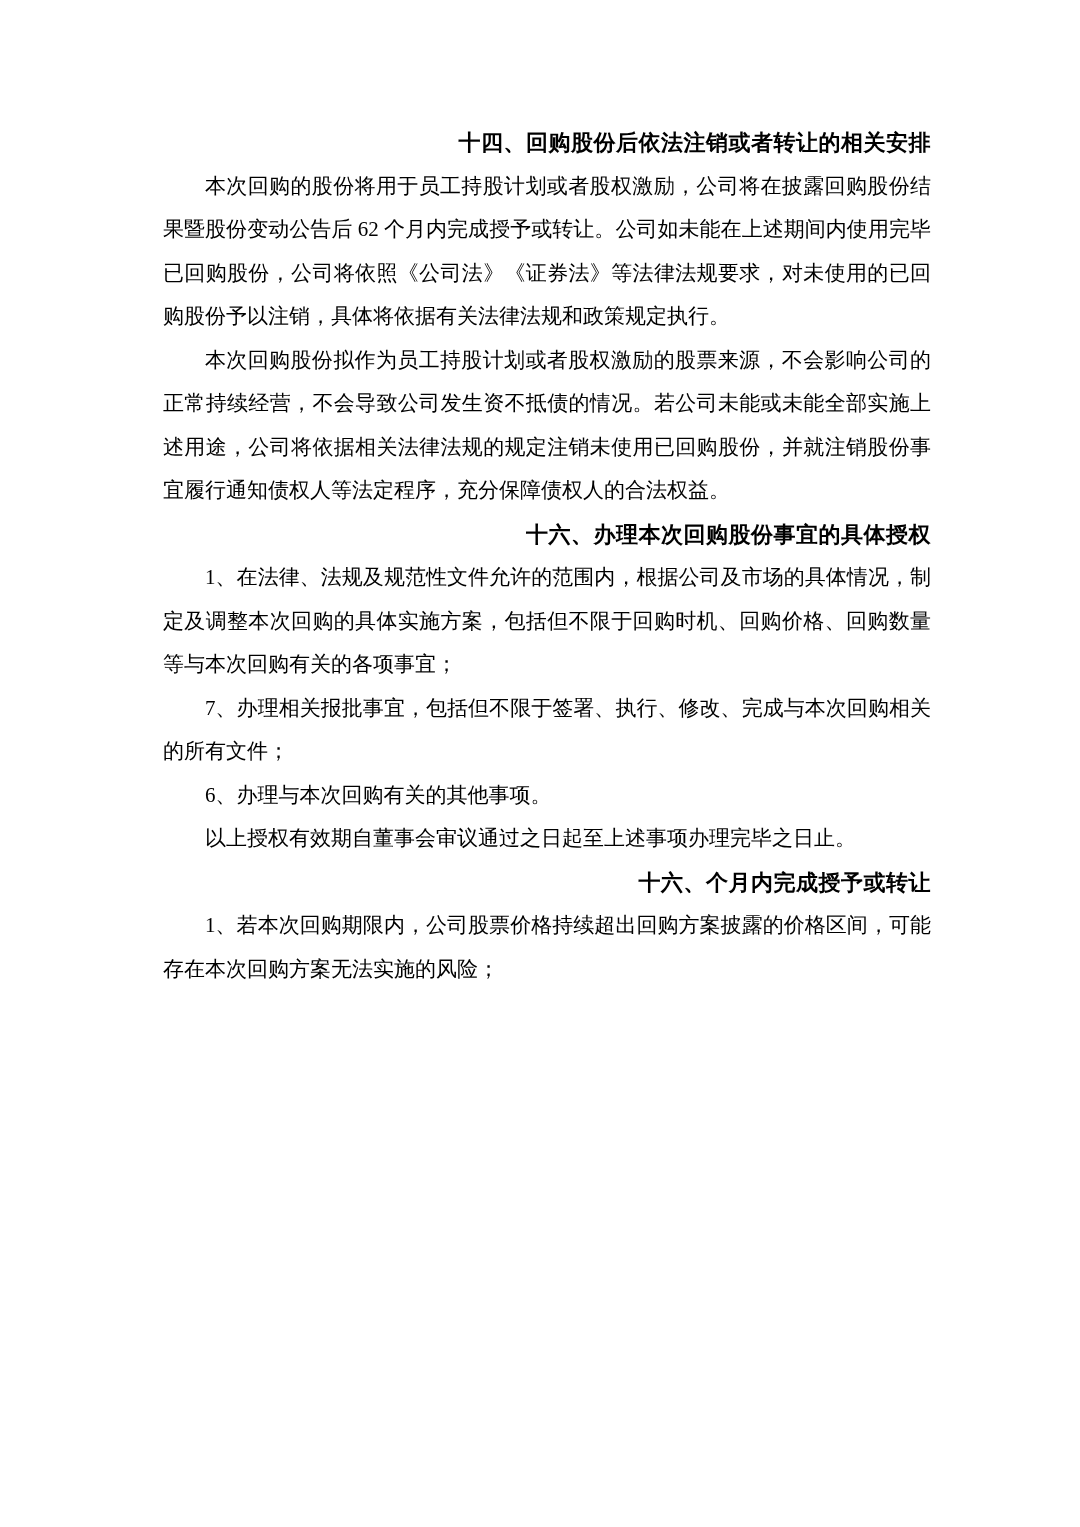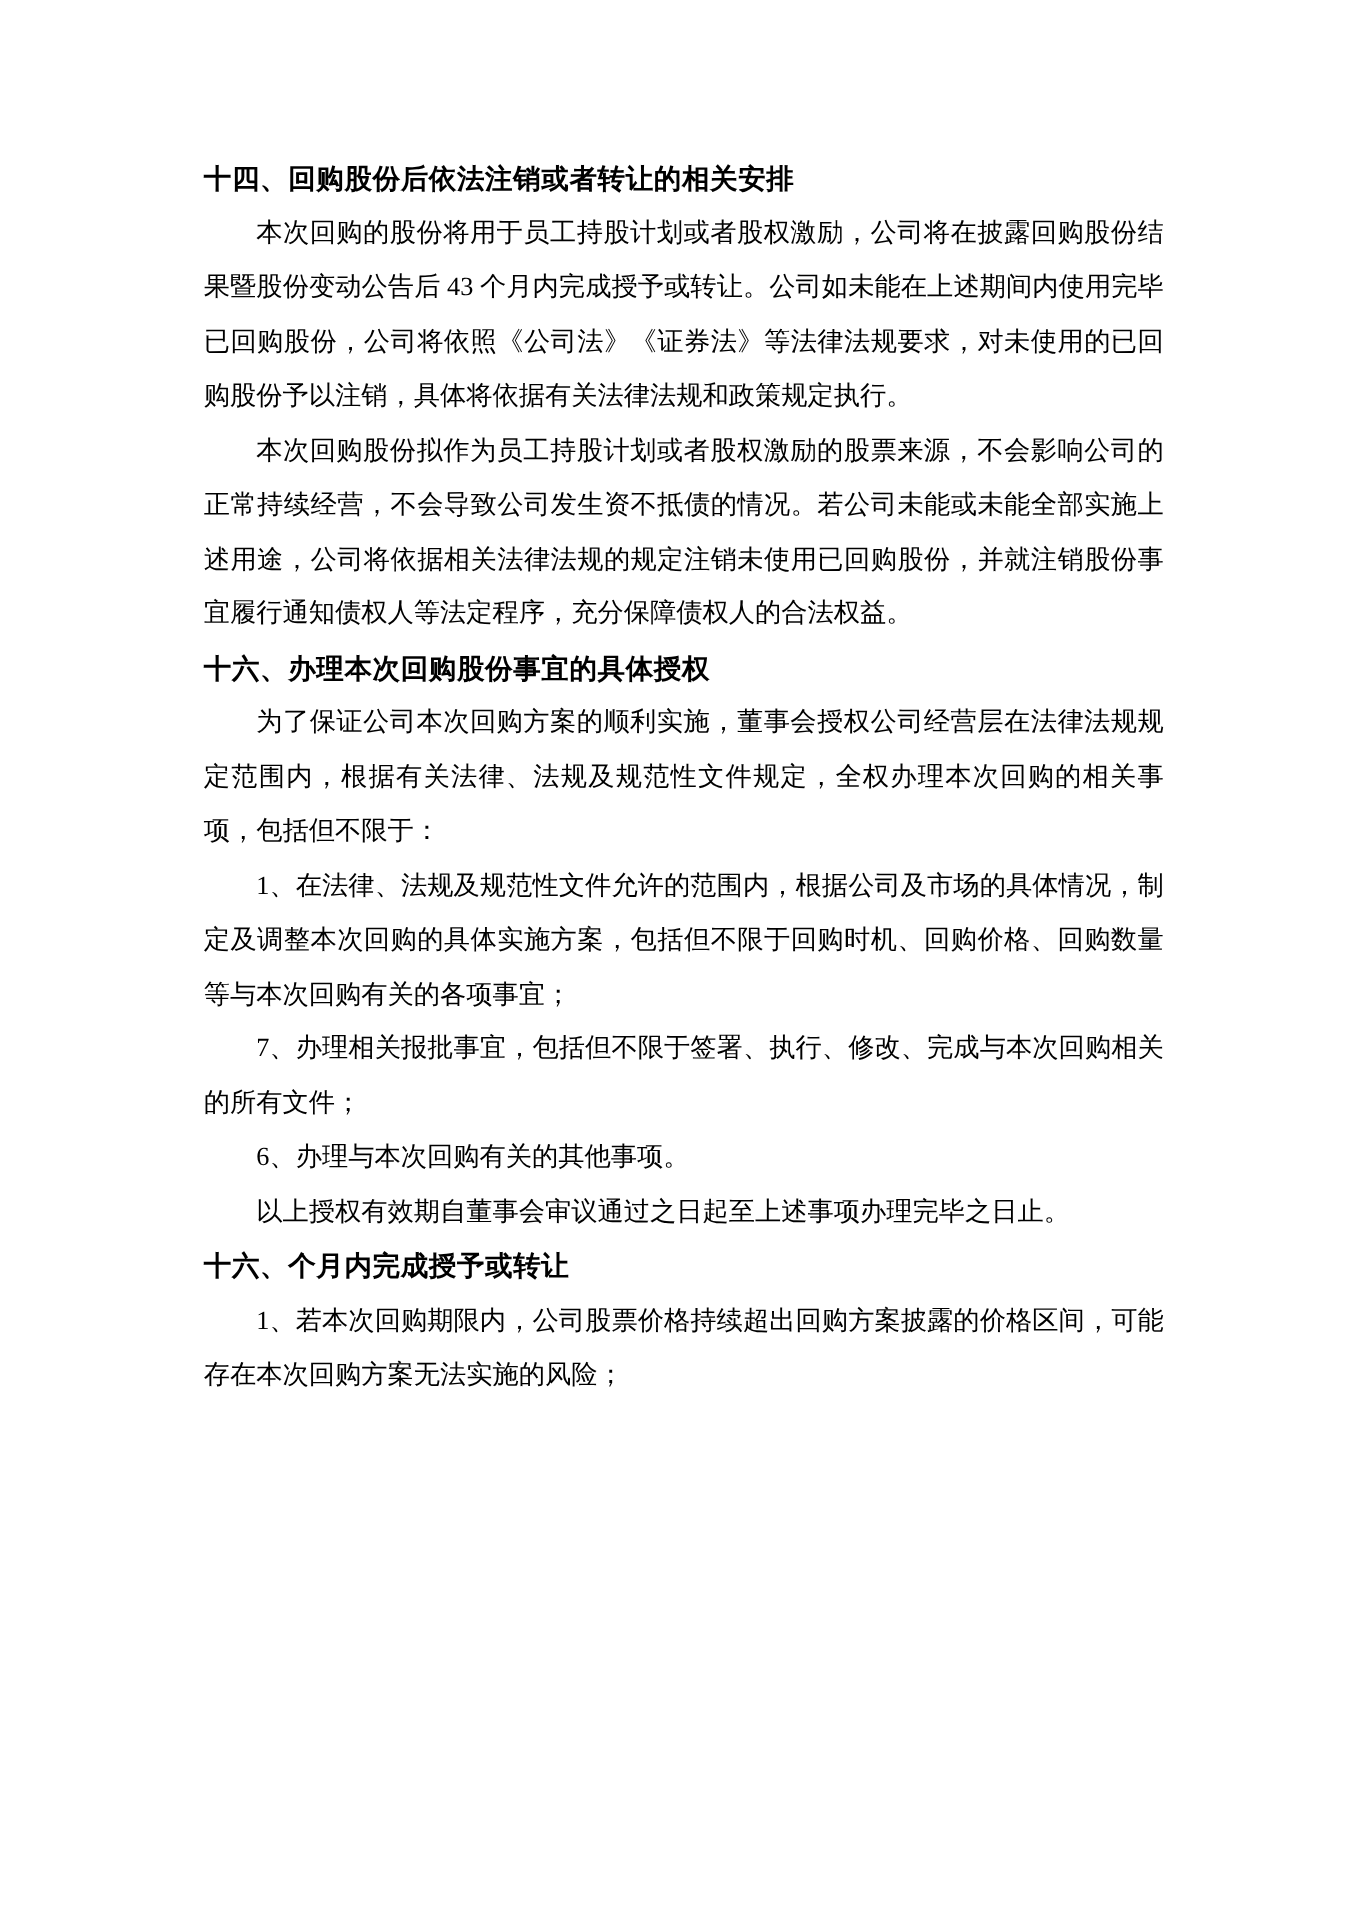--- a/index.html
+++ b/index.html
@@ -21,44 +21,43 @@
     width: 768px;
     color: #000000;
   }
   .heading {
     margin: 0;
     font-family: "Liberation Sans", "DejaVu Sans", sans-serif;
     font-weight: bold;
     font-size: 22px;
     line-height: 43.5px;
     color: #000000;
-    text-align: left;
+    text-align: right;
     letter-spacing: 0.5px;
   }
   .para {
     margin: 0;
     font-family: "Liberation Serif", "DejaVu Serif", serif;
     font-size: 21px;
     line-height: 43.5px;
     color: #000000;
     text-indent: 2em;
     text-align: justify;
     word-break: break-all;
   }
 </style>
 </head>
 <body>
 
 <div class="page">
   <div class="content">
     <h2 class="heading">十四、回购股份后依法注销或者转让的相关安排</h2>
-    <p class="para">本次回购的股份将用于员工持股计划或者股权激励，公司将在披露回购股份结果暨股份变动公告后 43 个月内完成授予或转让。公司如未能在上述期间内使用完毕已回购股份，公司将依照《公司法》《证券法》等法律法规要求，对未使用的已回购股份予以注销，具体将依据有关法律法规和政策规定执行。</p>
+    <p class="para">本次回购的股份将用于员工持股计划或者股权激励，公司将在披露回购股份结果暨股份变动公告后 62 个月内完成授予或转让。公司如未能在上述期间内使用完毕已回购股份，公司将依照《公司法》《证券法》等法律法规要求，对未使用的已回购股份予以注销，具体将依据有关法律法规和政策规定执行。</p>
     <p class="para">本次回购股份拟作为员工持股计划或者股权激励的股票来源，不会影响公司的正常持续经营，不会导致公司发生资不抵债的情况。若公司未能或未能全部实施上述用途，公司将依据相关法律法规的规定注销未使用已回购股份，并就注销股份事宜履行通知债权人等法定程序，充分保障债权人的合法权益。</p>
     <h2 class="heading">十六、办理本次回购股份事宜的具体授权</h2>
-    <p class="para">为了保证公司本次回购方案的顺利实施，董事会授权公司经营层在法律法规规定范围内，根据有关法律、法规及规范性文件规定，全权办理本次回购的相关事项，包括但不限于：</p>
     <p class="para">1、在法律、法规及规范性文件允许的范围内，根据公司及市场的具体情况，制定及调整本次回购的具体实施方案，包括但不限于回购时机、回购价格、回购数量等与本次回购有关的各项事宜；</p>
     <p class="para">7、办理相关报批事宜，包括但不限于签署、执行、修改、完成与本次回购相关的所有文件；</p>
     <p class="para">6、办理与本次回购有关的其他事项。</p>
     <p class="para">以上授权有效期自董事会审议通过之日起至上述事项办理完毕之日止。</p>
     <h2 class="heading">十六、个月内完成授予或转让</h2>
     <p class="para">1、若本次回购期限内，公司股票价格持续超出回购方案披露的价格区间，可能存在本次回购方案无法实施的风险；</p>
   </div>
 </div>
 
 </body></html>

